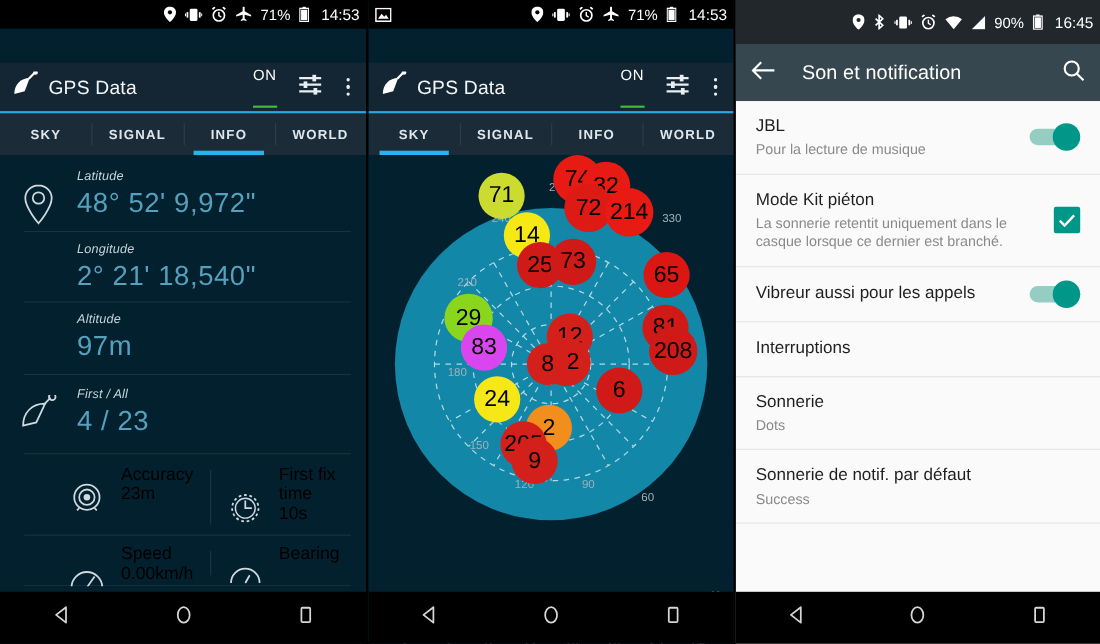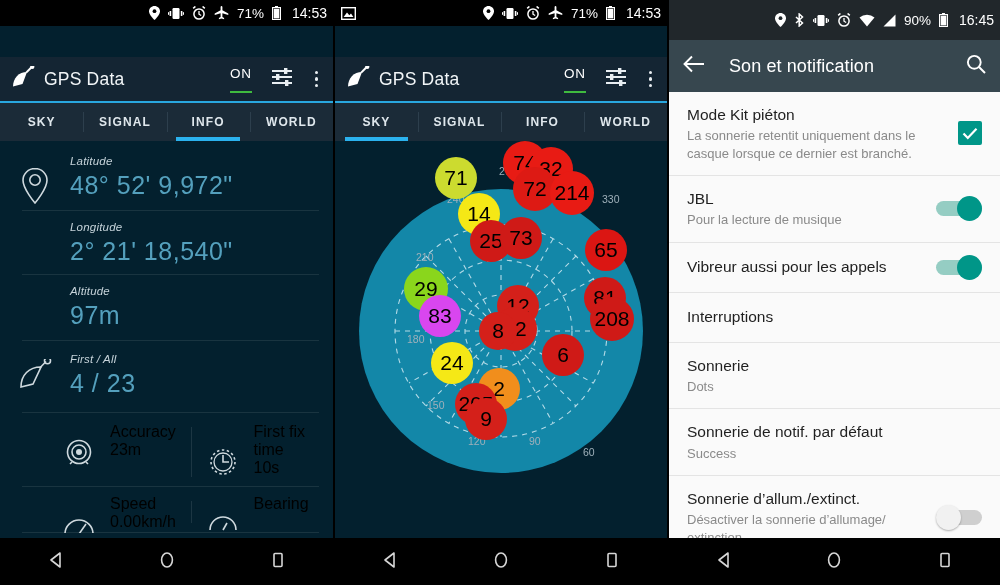--- a/index.html
+++ b/index.html
@@ -21,21 +21,21 @@
   .sb-ico { display:inline-flex; align-items:center; }
   .sb-ico svg { display:block; }
   .sb-txt { font-size:13.5px; letter-spacing:0; }
   .sb-time { font-size:14px; margin-left:3px; }
 
   
   .appbar { height:44px; background:#142533; display:flex; align-items:center;
             padding:0 10px; position:relative;margin-top:31px; }
   .appbar .title { color:#f2f6f8; font-size:17.5px; margin-left:9px; letter-spacing:.2px;}
   .appbar .spacer { flex:1; }
-  .on-btn { color:#fff; font-size:13.5px; letter-spacing:.6px; padding-bottom:10px;
+  .on-btn { color:#fff; font-size:13.5px; letter-spacing:.6px; padding-bottom:20px;
             border-bottom:2.5px solid #3fba3f; margin-right:18px; }
   .eq-ico { margin-right:16px; }
   .kebab { display:flex; flex-direction:column; gap:3px; padding:3px 5px; }
   .kebab i { width:3.5px; height:3.5px; background:#e8eef2; border-radius:50%; display:block;}
 
   .tabbar { height:40px; background:#1b2b38; display:flex; position:relative;
             border-top:2px solid #29a7df; }
   .tab { flex:1; display:flex; align-items:center; justify-content:center;
          color:#dfe7ec; font-size:12px; letter-spacing:1.1px; font-weight:bold;
          position:relative; }
@@ -557,36 +557,36 @@
       <span class="t3title">Son et notification</span>
       <span><svg width="20" height="20" viewBox="0 0 20 20">
             <circle cx="8.3" cy="8.3" r="6.4" fill="none" stroke="#fff" stroke-width="1.9"></circle>
             <path d="M13 13 L19 19" stroke="#fff" stroke-width="1.9"></path>
           </svg></span>
     </div>
 
     <div class="setlist" id="setlist">
         <div class="setrow">
           <div class="txt">
+            <div class="t1">JBL</div>
+            <div class="t2">Pour la lecture de musique</div>
+          </div>
+          <div class="toggle on">
+            <div class="knob"></div>
+          </div>
+        </div>
+        <div class="setrow">
+          <div class="txt">
             <div class="t1">Mode Kit piéton</div>
             <div class="t2">La sonnerie retentit uniquement dans le casque lorsque ce dernier est branché.</div>
           </div>
           <div class="cbox">
             <svg width="16" height="13" viewBox="0 0 16 13">
               <path d="M1.5 6.5 L5.8 11 L14.5 1.8" fill="none" stroke="#fff" stroke-width="2.2"></path>
             </svg>
-          </div>
-        </div>
-        <div class="setrow">
-          <div class="txt">
-            <div class="t1">JBL</div>
-            <div class="t2">Pour la lecture de musique</div>
-          </div>
-          <div class="toggle on">
-            <div class="knob"></div>
           </div>
         </div>
         <div class="setrow">
           <div class="txt">
             <div class="t1">Vibreur aussi pour les appels</div>
           </div>
           <div class="toggle on">
             <div class="knob"></div>
           </div>
         </div>
@@ -600,29 +600,20 @@
             <div class="t1">Sonnerie</div>
             <div class="t2">Dots</div>
           </div>
         </div>
         <div class="setrow">
           <div class="txt">
             <div class="t1">Sonnerie de notif. par défaut</div>
             <div class="t2">Success</div>
           </div>
         </div>
-        <div class="setrow">
-          <div class="txt">
-            <div class="t1">Sonnerie d’allum./extinct.</div>
-            <div class="t2">Désactiver la sonnerie d’allumage/ extinction</div>
-          </div>
-          <div class="toggle off">
-            <div class="knob"></div>
-          </div>
-        </div>
       </div>
 
     <div class="navbar w3">
       <span><svg width="20" height="20" viewBox="0 0 20 20">
             <path d="M14 3 L5 10 L14 17 Z" fill="none" stroke="#d6d6d6" stroke-width="1.6" stroke-linejoin="round"></path>
           </svg></span>
       <span><svg width="20" height="20" viewBox="0 0 20 20">
             <ellipse cx="10" cy="10" rx="5.4" ry="7" fill="none" stroke="#d6d6d6" stroke-width="1.6"></ellipse>
           </svg></span>
       <span><svg width="20" height="20" viewBox="0 0 20 20">

